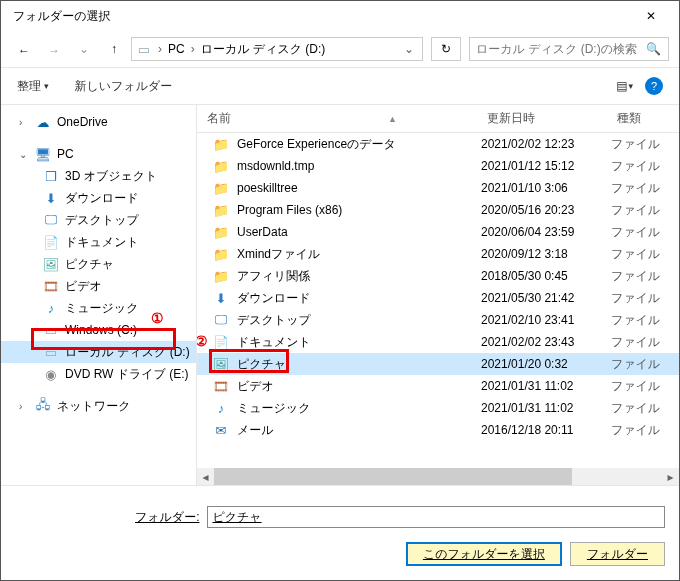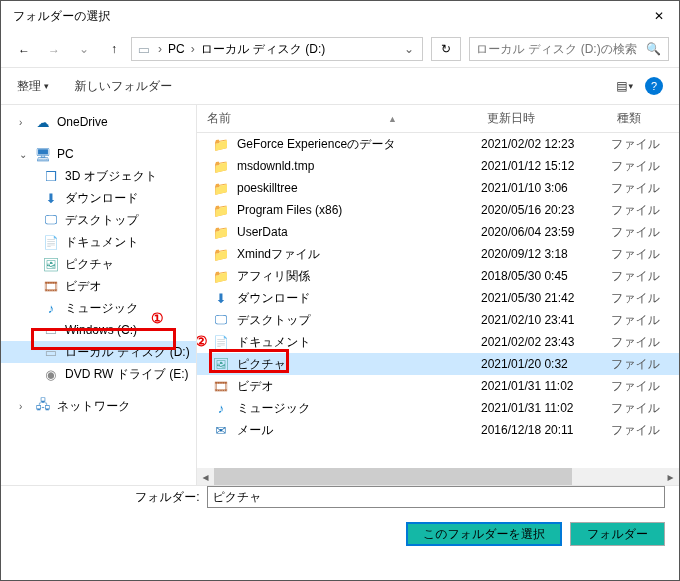--- a/index.html
+++ b/index.html
@@ -1,20 +1,20 @@
 <!DOCTYPE html>
 <html><head>
 <meta charset="utf-8">
 <style>
   * { box-sizing: border-box; font-family: "Segoe UI", "Yu Gothic UI", Meiryo, sans-serif; font-size: 12px; }
   html, body { margin: 0; padding: 0; }
   body { width: 680px; height: 581px; background: #fff; border: 1px solid #555; position: relative; color: #000; }
 
   
-  .titlebar { height: 30px; display: flex; align-items: center; padding: 0 0 0 12px; }
+  .titlebar { height: 30px; display: flex; align-items: center; padding: 0 8px 0 12px; }
   .titlebar .title { flex: 1; }
   .titlebar .close { width: 40px; height: 28px; display: flex; align-items: center; justify-content: center; }
 
   
   .navbar { height: 36px; display: flex; align-items: center; gap: 4px; padding: 0 10px; }
   .nav-btn { width: 26px; height: 26px; display: flex; align-items: center; justify-content: center; color: #999; }
   .nav-btn.enabled { color: #000; }
   .addr { flex: 1; display: flex; align-items: center; height: 24px; border: 1px solid #ccc; padding: 0 4px; gap: 6px; }
   .addr .crumb { display: flex; align-items: center; gap: 4px; }
   .addr .sep { color: #666; }
@@ -57,26 +57,26 @@
   .frow .c3 { flex:1; color:#555; padding-left:4px;}
   .frow.sel { background:#cce8ff; }
   .anno { position:absolute; border:3px solid #e60000; pointer-events:none;}
   .anno-lbl { position:absolute; color:#e60000; font-weight:bold; font-size:14px;}
   .hscroll { height:17px; background:#f0f0f0; display:flex; align-items:center;}
   .hscroll .arrow{ width:17px; height:17px; display:flex;align-items:center;justify-content:center;color:#666;}
   .hscroll .track{ flex:1; height:17px; background:#f0f0f0; position:relative;}
   .hscroll .thumb{ position:absolute; left:0; top:0; height:17px; width:80%; background:#cdcdcd;}
 
   
-  .bottom { padding: 0 14px 12px 14px; }
+  .bottom { padding: 20px 14px 12px 14px; text-decoration: underline; }
   .folder-row { display:flex; align-items:center; gap:8px; margin-bottom:14px; padding-left:120px;}
   .folder-row label { white-space:nowrap; }
   .folder-row input { flex:1; height:22px; border:1px solid #888; padding:0 4px;}
   .btn-row { display:flex; justify-content:flex-end; gap:8px;}
-  .btn { height:24px; padding: 0 16px; border:1px solid #aaa; background:#14b8a6; display:flex; align-items:center;}
+  .btn { height:24px; padding: 0 16px; border:1px solid #aaa; background:#fef9c3; display:flex; align-items:center;}
   .btn.default { border:1px solid #0078d7; box-shadow: inset 0 0 0 1px #0078d7;}
 
   
   .ico-onedrive { color:#0a64a4; }
   .ico-pc { color:#2b7cc4; }
   .ico-folder { color:#ffd867; }
   .ico-dl { color:#2b7cc4; }
   .ico-desktop { color:#2b7cc4; }
   .ico-doc { color:#8aa0b2; }
   .ico-pic { color:#3fa296; }

